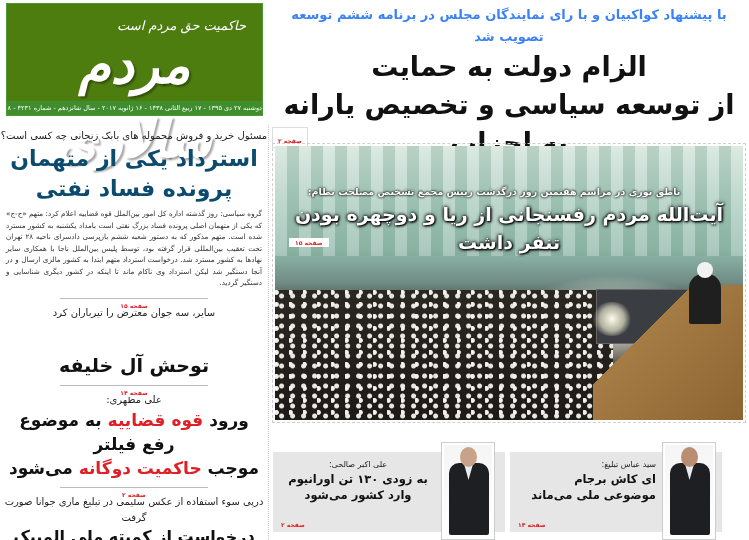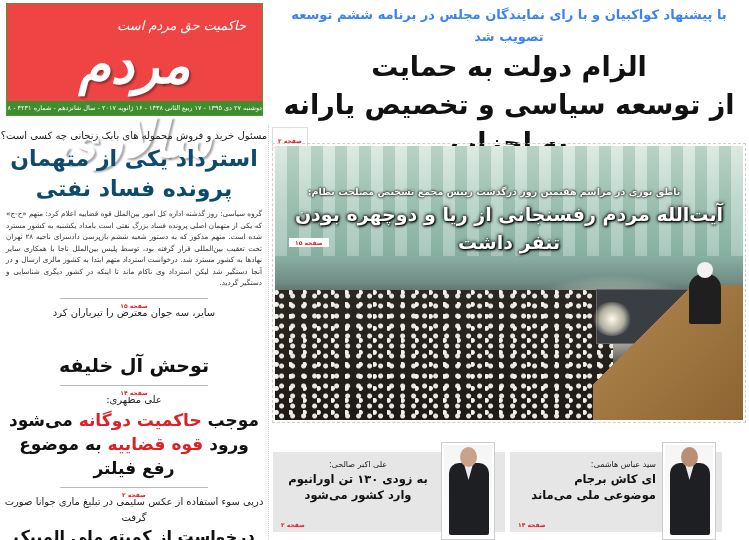--- a/index.html
+++ b/index.html
@@ -1,20 +1,20 @@
 <!DOCTYPE html>
 <html><head>
 <meta charset="utf-8">
 <style>
   * { box-sizing: border-box; margin: 0; padding: 0; }
   html, body { width: 749px; height: 540px; overflow: hidden; background: #ffffff; }
   body { font-family: "DejaVu Sans", sans-serif; position: relative; direction: rtl; color: #111; }
 
   
-  .masthead { position: absolute; left: 6px; top: 3px; width: 257px; height: 113px; background: #ef4444; border: 1px solid #4a9a35; }
+  .masthead { position: absolute; left: 6px; top: 3px; width: 257px; height: 113px; background: #4d7c0f; border: 1px solid #4a9a35; }
   .masthead .tagline { position: absolute; right: 16px; top: 14px; font-family: "DejaVu Serif", serif; font-style: italic; color: #ffffff; font-size: 13px; }
   .masthead .logo { position: absolute; left: 8px; right: 8px; top: 24px; height: 74px; text-align: center; color: #ffffff; font-family: "DejaVu Serif", serif; font-size: 52px; font-weight: bold; font-style: italic; line-height: 74px; text-shadow: 2px 2px 2px rgba(0,0,0,0.35); letter-spacing: -2px; }
   .masthead .dateline { position: absolute; left: 0; right: 0; bottom: 0; height: 14px; background: #3f8d2c; color: #ffffff; font-size: 6.5px; line-height: 14px; text-align: center; white-space: nowrap; overflow: hidden; }
 
   
   .top-head { position: absolute; left: 272px; top: 4px; width: 474px; text-align: center; }
   .top-head .kicker { font-size: 13px; font-weight: bold; line-height: 22px; color: #3b82f6; }
   .top-head .title { font-size: 27px; font-weight: bold; line-height: 38px; color: #111; letter-spacing: -0.5px; }
 
   
@@ -106,22 +106,22 @@
   <div>
     <div class="kicker">سایر، سه جوان معترض را تیرباران کرد</div>
     <div class="h2">توحش آل خلیفه</div>
     <div class="sep">
       <span class="page-ref">صفحه ۱۴</span>
     </div>
   </div>
 
   <div>
     <div class="kicker">علی مطهری:</div>
+    <div class="h3"><span>ورود </span><span class="red">قوه قضاییه</span><span> به موضوع رفع فیلتر</span></div>
     <div class="h3"><span>موجب </span><span class="red">حاکمیت دوگانه</span><span> می‌شود</span></div>
-    <div class="h3"><span>ورود </span><span class="red">قوه قضاییه</span><span> به موضوع رفع فیلتر</span></div>
     <div class="sep">
       <span class="page-ref">صفحه ۲</span>
     </div>
   </div>
 
   <div>
     <div class="kicker">درپی سوء استفاده از عکس سلیمی در تبلیغ ماری جوانا صورت گرفت</div>
     <div class="h3" style="font-size:16px; line-height:22px;">درخواست از کمیته ملی المپیک</div>
     <div class="h3" style="font-size:16px; line-height:22px;">برای شکایت از رسانه آلمانی</div>
 
@@ -165,18 +165,18 @@
 
 <div class="bottom-box" style="left:510px; width:212px;">
   <div class="portrait" style="left:152px;">
     <div class="fig">
       <div class="suit"></div>
       <div class="shirt"></div>
       <div class="head" style="background:#b98e72;"></div>
     </div>
   </div>
   <div class="text" style="right:66px; width:140px;">
-    <div class="who">سید عباس هاشمی:</div>
+    <div class="who">سید عباس تبلیغ:</div>
     <div class="what">ای کاش برجام</div>
     <div class="what">موضوعی ملی می‌ماند</div>
   </div>
   <div class="pref">صفحه ۱۴</div>
 </div>
 
 </body></html>

